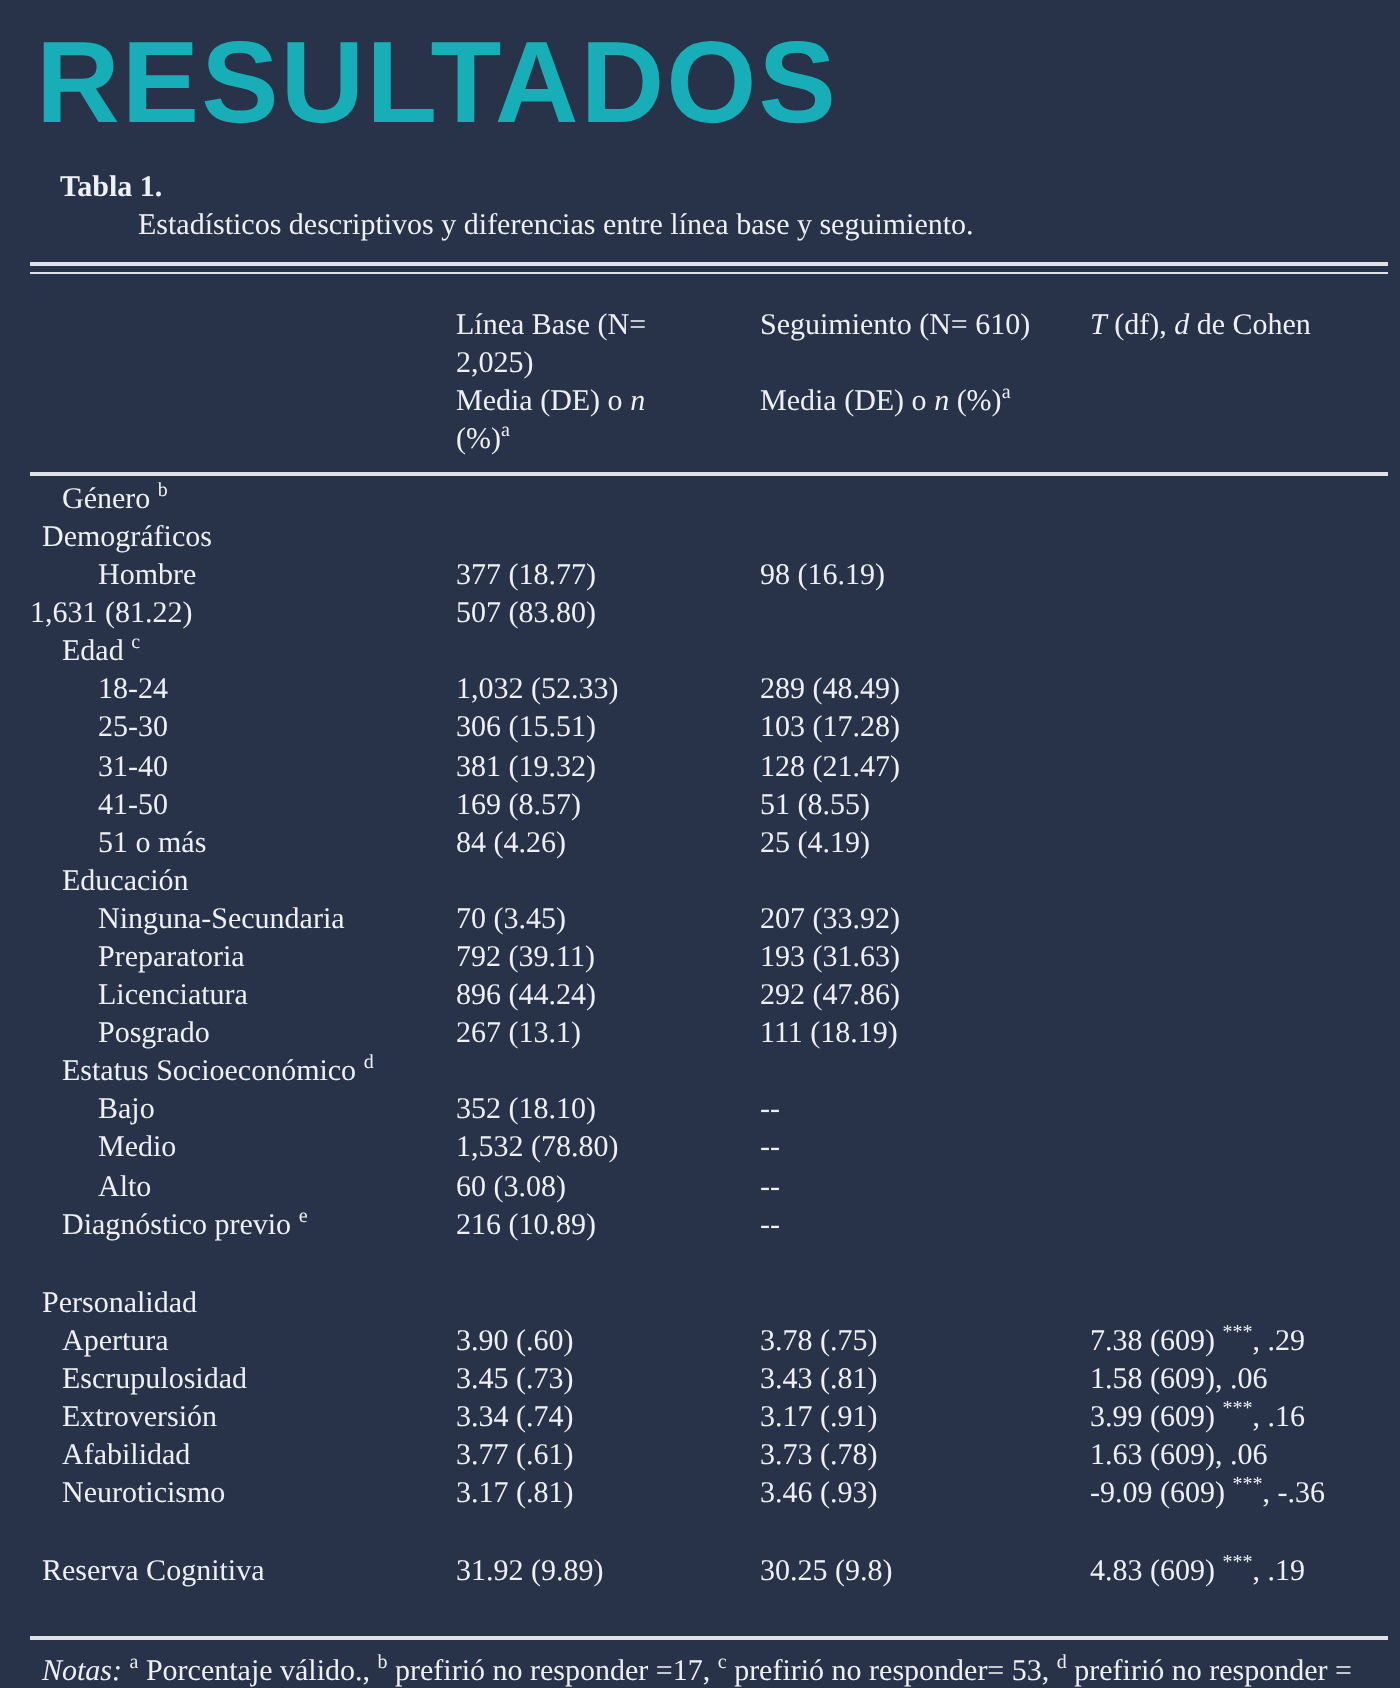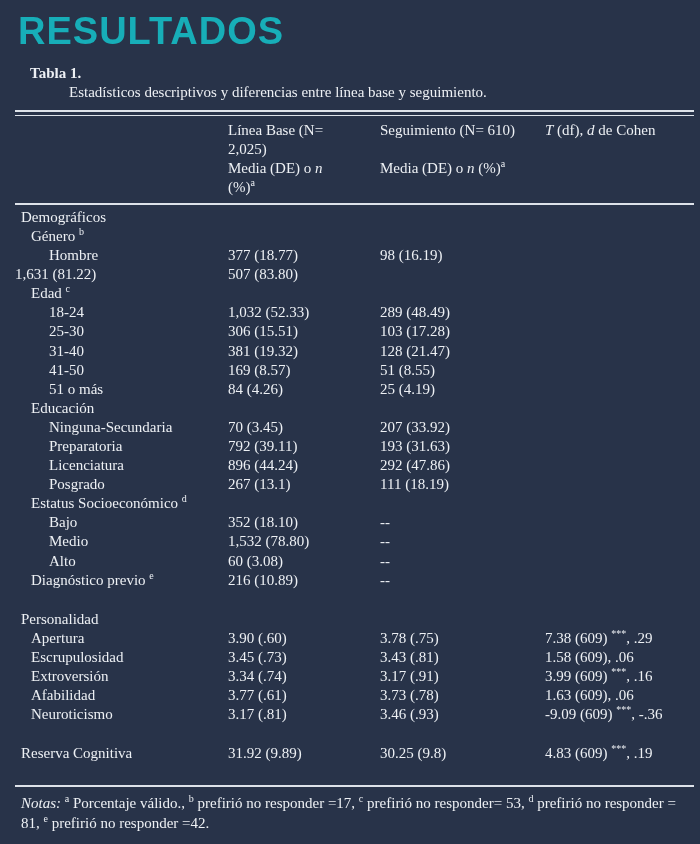--- a/index.html
+++ b/index.html
@@ -7,35 +7,35 @@
     width:700px;height:844px;
     background:#283349;
     color:#edf0f4;
     font-family:"Liberation Serif", serif;
     overflow:hidden;
   }
   .slide{width:700px;height:844px;position:relative;}
   .page-title{
     font-family:"Liberation Sans", sans-serif;
     font-weight:bold;
-    font-size:38px;
+    font-size:58px;
     line-height:1.05;
     letter-spacing:1px;
     color:#17aeb8;
     margin:0;
     padding:12px 0 4px 18px;
   }
   .caption{padding:8px 0 2px 30px;font-size:15px;line-height:19px;}
   .caption-title{font-weight:bold;}
   .caption-sub{padding-left:3px;margin-left:36px;}
   .tablewrap{margin:6px 6px 0 15px;}
   .rule-double{height:3px;border-top:2px solid #dde2e9;border-bottom:1px solid #dde2e9;}
   .rule{border-top:2px solid #dde2e9;height:0;}
   .grid{display:grid;grid-template-columns:213px 152px 165px 1fr;}
-  .thead{font-size:15px;line-height:19px;padding:5px 0 6px 0;}
+  .thead{font-size:15px;line-height:19px;padding:5px 0 6px 0;margin-top:12px;}
   .hc{padding-right:6px;}
   .h-title-2line{min-height:38px;}
   .c{white-space:nowrap;overflow:visible;}
   .tbody{font-size:15px;line-height:19.1px;padding-top:3px;padding-bottom:2px;}
   .trow{display:grid;grid-template-columns:213px 152px 165px 1fr;}
   .trow.spacer{height:20px;}
   .ind0{padding-left:6px;}
   .ind1{padding-left:16px;}
   .ind2{padding-left:34px;}
   sup{font-size:10px;line-height:0;vertical-align:super;}
@@ -82,27 +82,27 @@
 
       <div class="hc">
         <i>T</i><span> (df), </span><i>d</i><span> de Cohen</span>
       </div>
     </div>
 
     <div class="rule"></div>
 
     <div class="tbody">
         <div class="trow">
+          <div class="c ind1">Género <sup>b</sup></div>
+          <div class="c"></div>
+          <div class="c"></div>
+          <div class="c"></div>
+        </div>
+        <div class="trow">
           <div class="c ind0">Demográficos</div>
-          <div class="c"></div>
-          <div class="c"></div>
-          <div class="c"></div>
-        </div>
-        <div class="trow">
-          <div class="c ind1">Género <sup>b</sup></div>
           <div class="c"></div>
           <div class="c"></div>
           <div class="c"></div>
         </div>
         <div class="trow">
           <div class="c ind2">Hombre</div>
           <div class="c">377 (18.77)</div>
           <div class="c">98 (16.19)</div>
           <div class="c"></div>
         </div>

